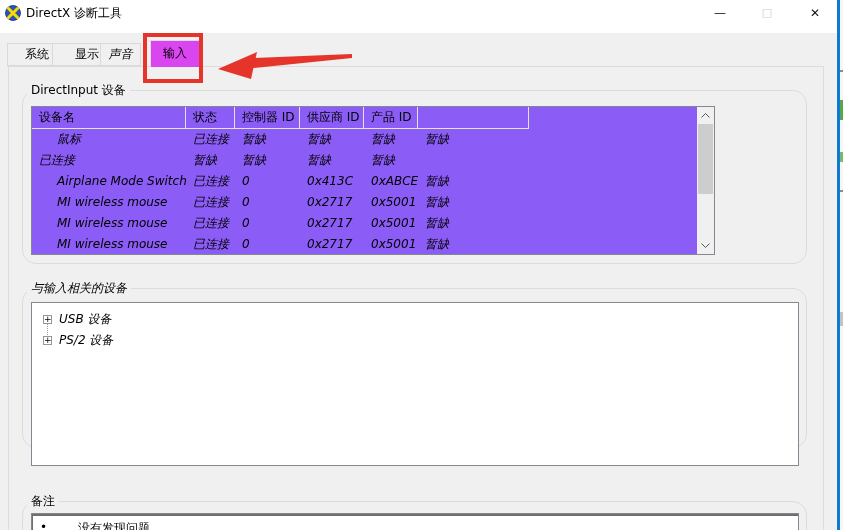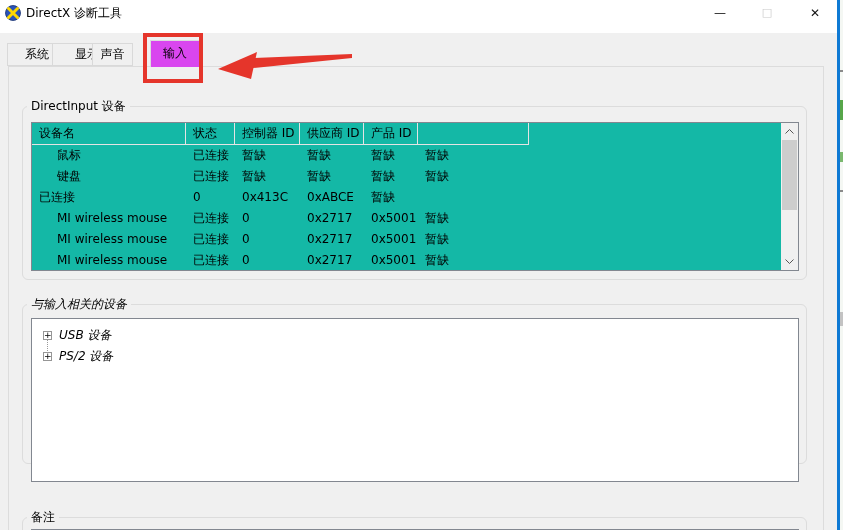--- a/index.html
+++ b/index.html
@@ -17,32 +17,32 @@
   .btn-close { left:799px; color:#111; font-size:12px; }
 
   
   .tab { position:absolute; height:23px; top:43px; background:#f0f0f0; border:1px solid #d9d9d9; text-align:center; line-height:21px; z-index:2; }
   .tab-active { top:40px; height:27px; background:#d946ef; border:1px solid #dcdcdc; border-bottom:none; z-index:4; line-height:25px; }
 
   
   .page { position:absolute; left:8px; top:66px; width:816px; height:470px; background:#f0f0f0; border:1px solid #dcdcdc; z-index:1; }
 
   
-  .groupbox { position:absolute; border:1px solid #dcdcdc; border-radius:6px; z-index:2;margin-top:16px; }
+  .groupbox { position:absolute; border:1px solid #dcdcdc; border-radius:14px; z-index:2; }
   .group-legend { position:absolute; top:-9px; left:4px; background:#f0f0f0; padding:0 4px; line-height:16px; white-space:nowrap; }
   .g1 { left:22px; top:90px;  width:785px; height:174px; }
   .g2 { left:22px; top:288px; width:785px; height:160px;font-style:italic; }
   .g3 { left:22px; top:501px; width:785px; height:60px; }
 
   
-  .listview { position:absolute; left:8px; top:15px; width:768px; height:149px; background:#14b8a6; border:1px solid #828790; overflow:hidden; }
+  .listview { position:absolute; left:8px; top:15px; width:684px; height:149px; background:#8b5cf6; border:1px solid #828790; overflow:hidden; }
   .lv-grid { display:grid; grid-template-columns:154px 49px 65px 64px 54px 111px 1fr; }
   .lv-header { height:22px; }
   .lv-header .cell { border-right:1px solid #e4e4e4; border-bottom:1px solid #e4e4e4; line-height:21px; padding-left:7px; white-space:nowrap; overflow:hidden; }
-  .lv-row { height:21px; }
+  .lv-row { height:21px;font-style:italic; }
   .lv-row .cell { line-height:21px; padding-left:7px; white-space:nowrap; overflow:hidden; }
   .lv-row .cell.name { padding-left:25px; }
 
   
   .vscroll { position:absolute; top:0; right:0; width:17px; height:147px; background:#f0f0f0; }
   .sb-btn { position:absolute; left:0; width:17px; height:17px; display:flex; align-items:center; justify-content:center; }
   .sb-up { top:0; } .sb-down { bottom:0; }
   .sb-thumb { position:absolute; left:1px; top:17px; width:15px; height:70px; background:#cdcdcd; }
 
   
@@ -80,21 +80,21 @@
     <span class="win-title">DirectX 诊断工具</span>
     <span class="caption-btn btn-min">—</span>
     <span class="caption-btn btn-max">□</span>
     <span class="caption-btn btn-close">✕</span>
   </div>
 
   <div class="page"></div>
 
   <div class="tab" style="left:7px; width:60px;">系统</div>
   <div class="tab" style="left:52px; width:70px;">显示</div>
-  <div class="tab" style="left:92px; width:41px;">声音</div>
+  <div class="tab" style="left:100px; width:41px;font-style:italic;">声音</div>
   <div class="tab tab-active" style="left:150px; width:50px;">输入</div>
 
   <div class="groupbox g1">
     <span class="group-legend">DirectInput 设备</span>
 
     <div class="listview">
       <div class="lv-grid lv-header">
         <div class="cell">设备名</div>
         <div class="cell">状态</div>
         <div class="cell">控制器 ID</div>
@@ -106,29 +106,29 @@
       <div class="lv-grid lv-row">
         <div class="cell name">鼠标</div>
         <div class="cell">已连接</div>
         <div class="cell">暂缺</div>
         <div class="cell">暂缺</div>
         <div class="cell">暂缺</div>
         <div class="cell">暂缺</div>
         <div class="cell"></div>
       </div>
       <div class="lv-grid lv-row">
-        <div class="cell name">键盘</div>
-        <div class="cell">已连接</div>
-        <div class="cell">暂缺</div>
-        <div class="cell">暂缺</div>
-        <div class="cell">暂缺</div>
-        <div class="cell">暂缺</div>
-        <div class="cell"></div>
-      </div>
-      <div class="lv-grid lv-row">
+        <div class="cell">已连接</div>
+        <div class="cell">暂缺</div>
+        <div class="cell">暂缺</div>
+        <div class="cell">暂缺</div>
+        <div class="cell">暂缺</div>
+        <div class="cell"></div>
+      </div>
+      <div class="lv-grid lv-row">
+        <div class="cell name">Airplane Mode Switch</div>
         <div class="cell">已连接</div>
         <div class="cell">0</div>
         <div class="cell">0x413C</div>
         <div class="cell">0xABCE</div>
         <div class="cell">暂缺</div>
         <div class="cell"></div>
       </div>
       <div class="lv-grid lv-row">
         <div class="cell name">MI wireless mouse</div>
         <div class="cell">已连接</div>

